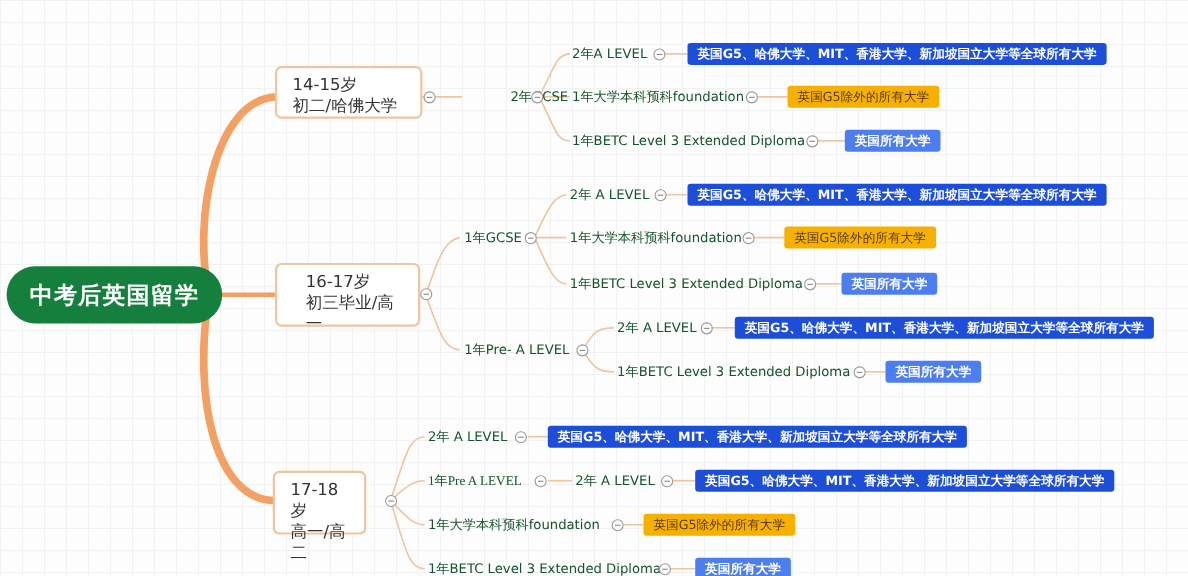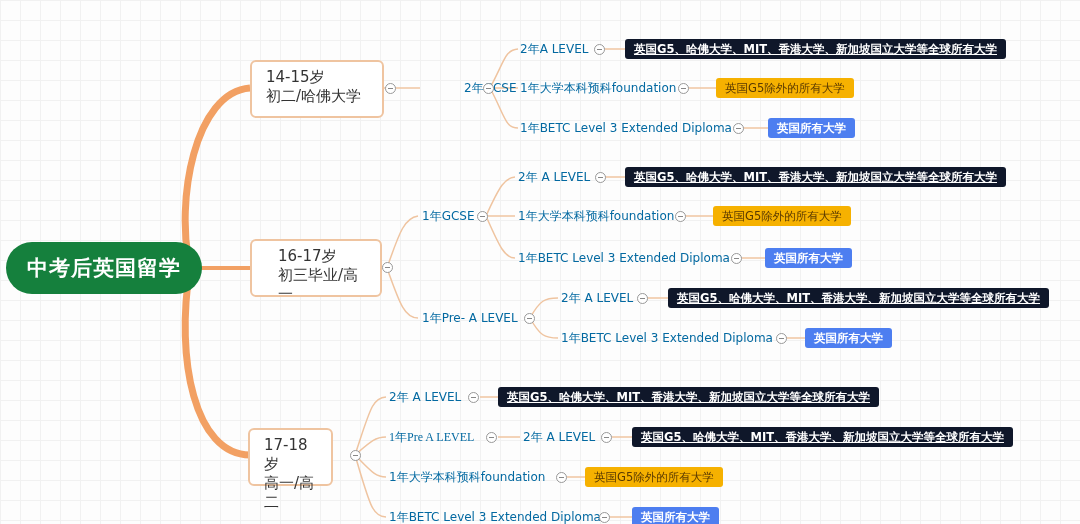--- a/index.html
+++ b/index.html
@@ -16,31 +16,31 @@
   .root {
     position: absolute; left: 6px; top: 242px; width: 196px; height: 52px;
     background: #15803d; border-radius: 26px; color: #fff;
     font-weight: bold; font-size: 21px; display: flex; align-items: center; justify-content: center;
     letter-spacing: 1px;
   }
   .age {
     position: absolute; background: #fff; border: 2px solid #efc4a0; border-radius: 6px;
     color: #333; font-size: 15px; line-height: 19px; padding: 6px 10px 4px 14px; box-sizing: border-box;
   }
-  .lbl { position: absolute; font-size: 12px; color: #0369a1; white-space: nowrap; line-height: 16px; }
+  .lbl { position: absolute; font-size: 12px; color: #14532d; white-space: nowrap; line-height: 16px; }
   .tog {
     position: absolute; width: 9px; height: 9px; border: 1px solid #999; border-radius: 50%;
     background: #fff; box-sizing: content-box;
   }
   .tog::after { content: ""; position: absolute; left: 2px; right: 2px; top: 4px; height: 1px; background: #888; }
   .tag {
     position: absolute; height: 20px; line-height: 20px; border-radius: 3px; padding: 0 9px;
     font-size: 11.5px; white-space: nowrap; font-weight: bold;
   }
-  .tag.g { background: #0f172a; color: #fff; text-decoration: underline; }
+  .tag.g { background: #1d4ed8; color: #fff; }
   .tag.o { background: #f6b100; color: #5a3a00; font-weight: normal; text-align: right; }
   .tag.b { background: #4d7ef0; color: #fff; }
 </style>
 </head>
 <body>
 
 <svg class="lines" viewBox="0 0 1080 524">
 
   <path d="M190 268 C 175 200, 195 92, 250 88" stroke="#f2a063" stroke-width="7" fill="none"></path>
   <path d="M190 268 L 250 268" stroke="#f2a063" stroke-width="4" fill="none"></path>
@@ -73,21 +73,21 @@
   <path d="M355 455 C 370 505, 372 516, 386 517" stroke="#efc4a0" stroke-width="1.5" fill="none"></path>
   <path d="M480 397 L 498 397" stroke="#efc4a0" stroke-width="1.5" fill="none"></path>
   <path d="M498 437 L 520 437" stroke="#efc4a0" stroke-width="1.5" fill="none"></path>
   <path d="M612 437 L 632 437" stroke="#efc4a0" stroke-width="1.5" fill="none"></path>
   <path d="M567 477 L 585 477" stroke="#efc4a0" stroke-width="1.5" fill="none"></path>
   <path d="M608 517 L 632 517" stroke="#efc4a0" stroke-width="1.5" fill="none"></path>
 </svg>
 
 <div class="root">中考后英国留学</div>
 
-<div class="age" style="left:250px; top:60px; width:134px; height:58px;">
+<div class="age" style="left:250px; top:60px; width:134px; height:48px;">
   <div>14-15岁</div>
   <div>初二/哈佛大学</div>
 </div>
 <div class="tog" style="left:385px; top:83px;"></div>
 <div class="lbl" style="left:424px; top:80px;margin-left:40px;">2年GCSE</div>
 <div class="tog" style="left:483px; top:83px;"></div>
 
 <div class="lbl" style="left:520px; top:41px;">2年A LEVEL</div>
 <div class="tog" style="left:594px; top:44px;"></div>
 <div class="tag g" style="left:625px; top:39px;">英国G5、哈佛大学、MIT、香港大学、新加坡国立大学等全球所有大学</div>

